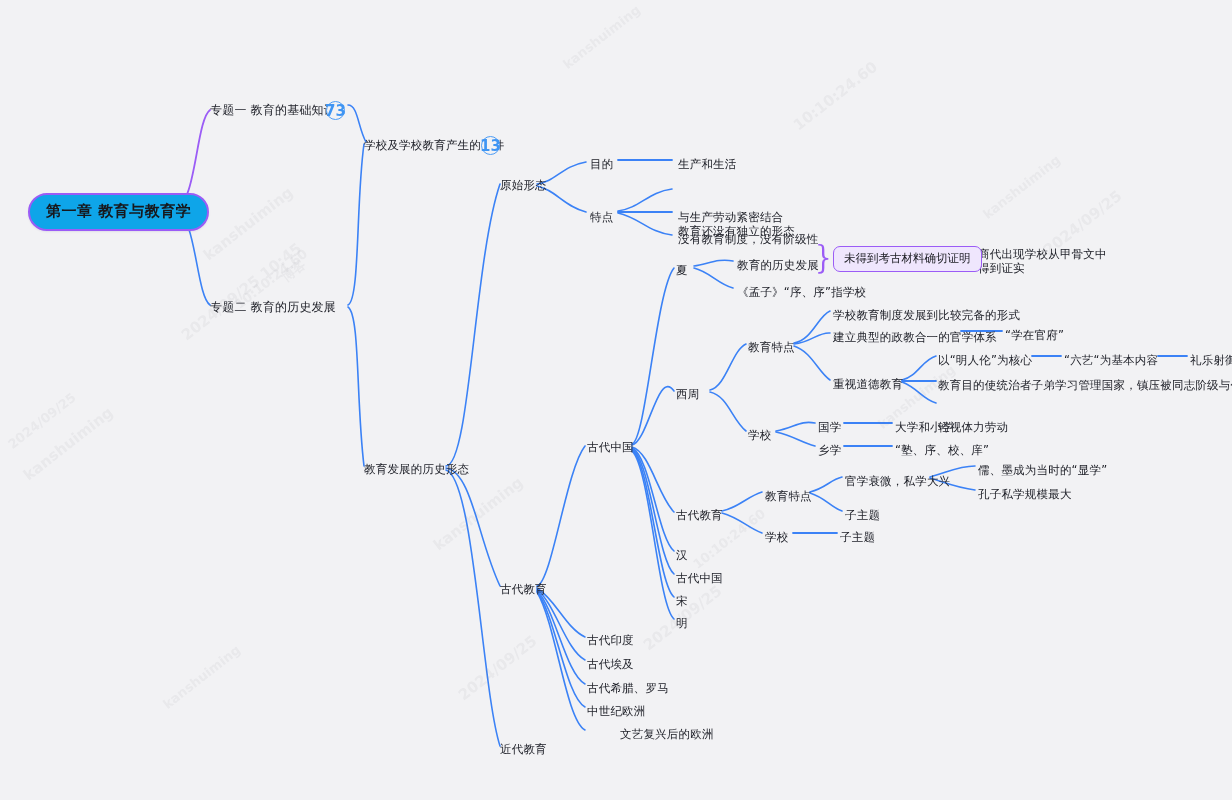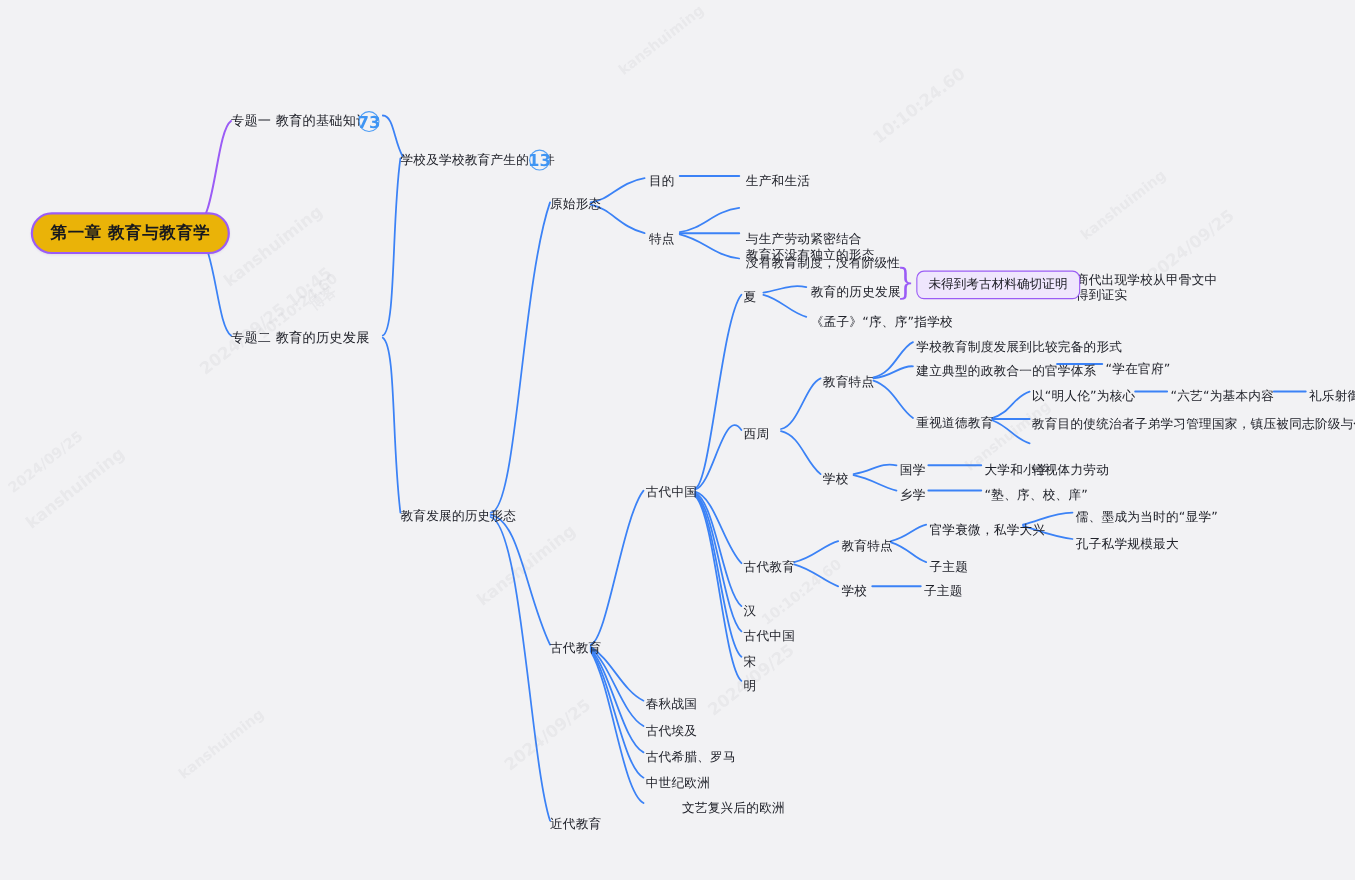--- a/index.html
+++ b/index.html
@@ -16,21 +16,21 @@
     position:absolute;
     white-space:pre;
     color:#20222a;
     font-size:11.5px;
     line-height:14px;
     letter-spacing:.2px;
   }
   .node.lvl1{font-size:12px;}
   .root{
     position:absolute;
-    background:#eab308;
+    background:#0ea5e9;
     border:2px solid #9b5cf6;
     border-radius:20px;
     color:#17181d;
     font-size:15px;
     font-weight:bold;
     letter-spacing:.5px;
     padding:7px 16px 8px 16px;
     white-space:pre;
     box-shadow:0 1px 2px rgba(80,60,140,.10);
   }
@@ -169,21 +169,21 @@
       <div class="node" style="left: 500px; top: 178px;">原始形态</div>
       <div class="node" style="left: 500px; top: 582px;">古代教育</div>
       <div class="node" style="left: 500px; top: 742px;">近代教育</div>
       <div class="node" style="left: 590px; top: 157px;">目的</div>
       <div class="node" style="left: 590px; top: 210px;">特点</div>
       <div class="node" style="left: 678px; top: 157px;">生产和生活</div>
       <div class="node" style="left: 678px; top: 187px; margin-top: 37px;">教育还没有独立的形态</div>
       <div class="node" style="left: 678px; top: 210px;">与生产劳动紧密结合</div>
       <div class="node" style="left: 678px; top: 232px;">没有教育制度，没有阶级性</div>
       <div class="node" style="left: 587px; top: 440px;">古代中国</div>
-      <div class="node" style="left: 587px; top: 633px;">春秋战国</div>
+      <div class="node" style="left: 587px; top: 633px;">古代印度</div>
       <div class="node" style="left: 587px; top: 657px;">古代埃及</div>
       <div class="node" style="left: 587px; top: 681px;">古代希腊、罗马</div>
       <div class="node" style="left: 587px; top: 704px;">中世纪欧洲</div>
       <div class="node" style="left: 587px; top: 727px; margin-left: 33px;">文艺复兴后的欧洲</div>
       <div class="node" style="left: 676px; top: 263px;">夏</div>
       <div class="node" style="left: 676px; top: 387px;">西周</div>
       <div class="node" style="left: 676px; top: 508px;">古代教育</div>
       <div class="node" style="left: 676px; top: 548px;">汉</div>
       <div class="node" style="left: 676px; top: 571px;">古代中国</div>
       <div class="node" style="left: 676px; top: 594px;">宋</div>

